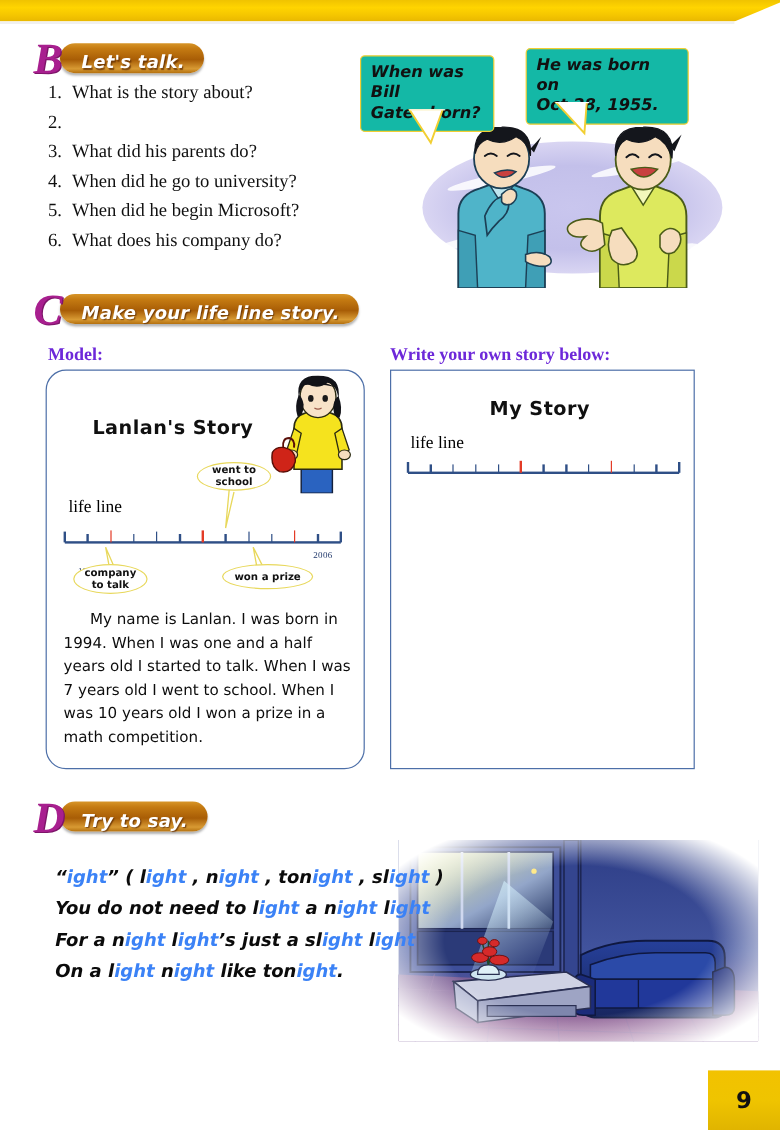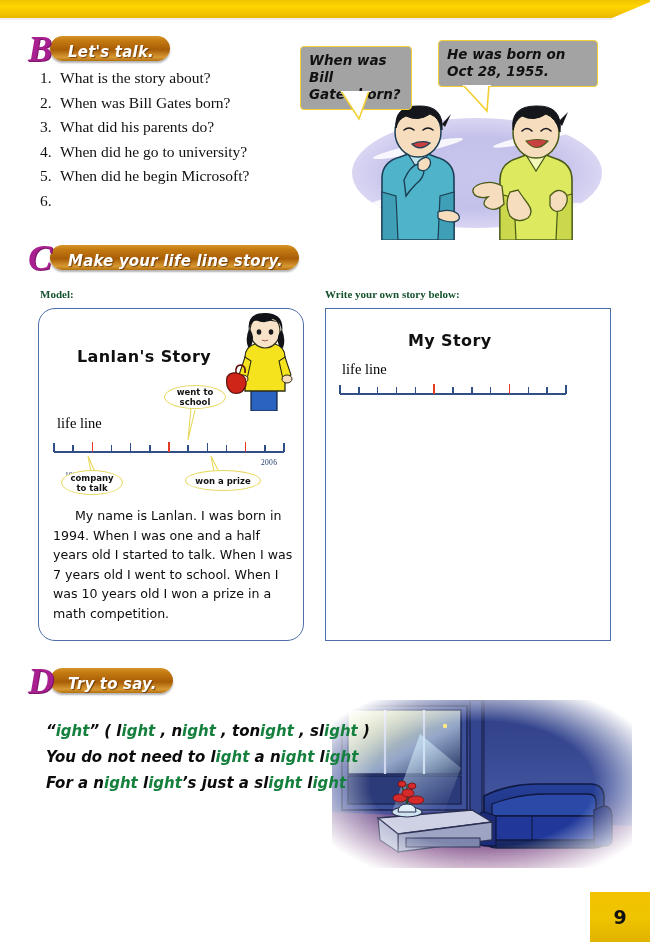--- a/index.html
+++ b/index.html
@@ -57,21 +57,21 @@
     font-family: "Liberation Serif", serif;
     font-size: 15.5px; color: #101010;
     margin-bottom: 4.5px;
     line-height: 20px;
   }
   .qnum { width: 20px; flex: 0 0 20px; }
 
   
   .bubble {
     position: absolute;
-    background: #a3a3a3;
+    background: #14b8a6;
     border: 1.6px solid #f2cf33;
     border-radius: 4px;
     font-family: "DejaVu Sans", sans-serif;
     font-weight: bold; font-style: italic;
     font-size: 13.5px; color: #111;
     line-height: 17px;
     padding: 5px 8px 6px 8px;
     z-index: 4;
   }
 
@@ -84,21 +84,21 @@
   }
   .oval-streak{
     position:absolute; background:#ffffff; opacity:.85; border-radius:50%;
     transform: rotate(-12deg);
   }
 
   
   .panel-label {
     position: absolute;
     font-family: "Liberation Serif", serif;
-    font-weight: bold; font-size: 11px; color: #14532d;
+    font-weight: bold; font-size: 15px; color: #6d28d9;
   }
   .panel {
     position: absolute;
     border: 1.3px solid #4d6fa8;
     background: #fff;
   }
 
   .story-title{
     position:absolute;
     font-family:"DejaVu Sans", sans-serif;
@@ -148,21 +148,21 @@
   .girl { position: absolute; }
 
   
   .poem { position: absolute; left: 46px; top: 718px; width: 340px; z-index: 3;}
   .pline{
     font-family:"DejaVu Sans", sans-serif;
     font-weight:bold; font-style:italic;
     font-size:15px; line-height:26px; color:#0b0b0b;
     white-space: nowrap;
   }
-  .hl{ color:#15803d; }
+  .hl{ color:#3b82f6; }
 
   
   .room{
     position:absolute; left:332px; top:700px; width:300px; height:168px;
     overflow:hidden;
   }
 
   
   .pageno{
     position:absolute; right:0; bottom:0; width:60px; height:50px;
@@ -187,49 +187,49 @@
   </div>
 </div>
 
 <div class="qlist" id="qlist">
     <div class="qrow">
       <span class="qnum">1.</span>
       <span>What is the story about?</span>
     </div>
     <div class="qrow">
       <span class="qnum">2.</span>
-      <span>When was Bill Gates born?</span>
     </div>
     <div class="qrow">
       <span class="qnum">3.</span>
       <span>What did his parents do?</span>
     </div>
     <div class="qrow">
       <span class="qnum">4.</span>
       <span>When did he go to university?</span>
     </div>
     <div class="qrow">
       <span class="qnum">5.</span>
       <span>When did he begin Microsoft?</span>
     </div>
     <div class="qrow">
       <span class="qnum">6.</span>
+      <span>What does his company do?</span>
     </div>
   </div>
 
 <div class="bubble" id="bubble1" style="left:300px; top:46px; width:112px;">
   <div>When was Bill</div>
   <div>Gates born?</div>
   <svg width="40" height="30" style="position:absolute; left:38px; top:44px;">
     <polygon points="2,0 30,0 20,28" fill="#fff" stroke="#f2cf33" stroke-width="1.6"></polygon>
     <rect x="2" y="-3" width="30" height="4" fill="#fff"></rect>
   </svg>
 </div>
 
-<div class="bubble" id="bubble2" style="left:438px; top:40px; width:160px;">
+<div class="bubble" id="bubble2" style="left:438px; top:40px; width:136px;">
   <div>He was born on</div>
   <div>Oct 28, 1955.</div>
   <svg width="40" height="30" style="position:absolute; left:22px; top:44px;">
     <polygon points="2,0 28,0 26,26" fill="#fff" stroke="#f2cf33" stroke-width="1.6"></polygon>
     <rect x="2" y="-3" width="28" height="4" fill="#fff"></rect>
   </svg>
 </div>
 
 <div class="boys">
   <div class="oval-bg"></div>
@@ -362,21 +362,21 @@
   <svg width="18" height="20" style="position:absolute; left:166px; top:145px;">
     <path d="M9 18 L6 2 L14 18" fill="none" stroke="#e8d85c" stroke-width="1.1"></path>
   </svg>
   <div class="co" style="left:146px; top:161px; width:76px; height:21px;">
     <span>won a prize</span>
   </div>
 
   <div class="model-text" style="left:14px; top:197px; width:240px;">My name is Lanlan. I was born in 1994. When I was one and a half years old I started to talk. When I was 7 years old I went to school. When I was 10 years old I won a prize in a math competition.</div>
 </div>
 
-<div class="panel" style="left:325px; top:308px; width:286px; height:333px;">
+<div class="panel" style="left:325px; top:308px; width:254px; height:333px;">
   <div class="story-title" style="left:82px; top:22px;">My Story</div>
   <div class="lifeline-label" style="left:16px; top:52px;">life line</div>
   <div class="tl" id="tl-mystory" style="left:14px; top:74px; width:226px; height:22px;">
       <div class="tl-axis"></div>
       <div class="tl-tick major" style="left: calc(0% - 0.75px);"></div>
       <div class="tl-tick minor" style="left: calc(8.33333% - 0.75px);"></div>
       <div class="tl-tick minor" style="left: calc(16.6667% - 0.75px);"></div>
       <div class="tl-tick minor" style="left: calc(25% - 0.75px);"></div>
       <div class="tl-tick minor" style="left: calc(33.3333% - 0.75px);"></div>
       <div class="tl-tick red" style="left: calc(41.6667% - 0.75px);"></div>
@@ -484,17 +484,18 @@
     </g>
 
     <rect x="0" y="0" width="300" height="168" fill="url(#vig)"></rect>
   </svg>
 </div>
 
 <div class="poem" id="poem">
     <div class="pline"><span>“</span><span class="hl">ight</span><span>” ( l</span><span class="hl">ight</span><span> , n</span><span class="hl">ight</span><span> , ton</span><span class="hl">ight</span><span> , sl</span><span class="hl">ight</span><span> )</span></div>
     <div class="pline"><span>You do not need to l</span><span class="hl">ight</span><span> a n</span><span class="hl">ight</span><span> l</span><span class="hl">ight</span></div>
     <div class="pline"><span>For a n</span><span class="hl">ight</span><span> l</span><span class="hl">ight</span><span>’s just a sl</span><span class="hl">ight</span><span> l</span><span class="hl">ight</span></div>
+    <div class="pline"><span>On a l</span><span class="hl">ight</span><span> n</span><span class="hl">ight</span><span> like ton</span><span class="hl">ight</span><span>.</span></div>
   </div>
 
 <div class="pageno">
   <span>9</span>
 </div>
 
 </body></html>

